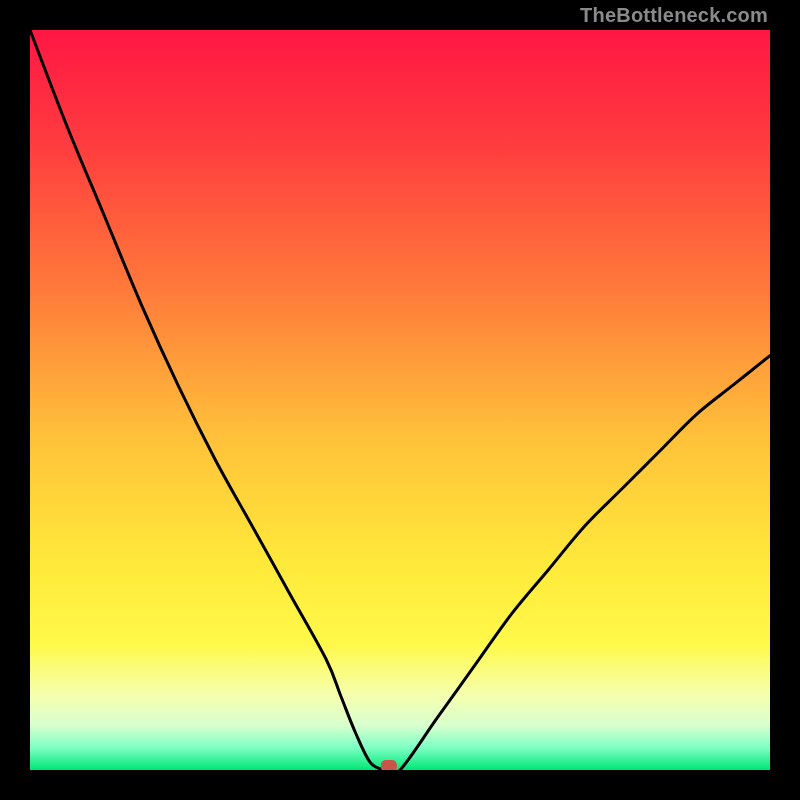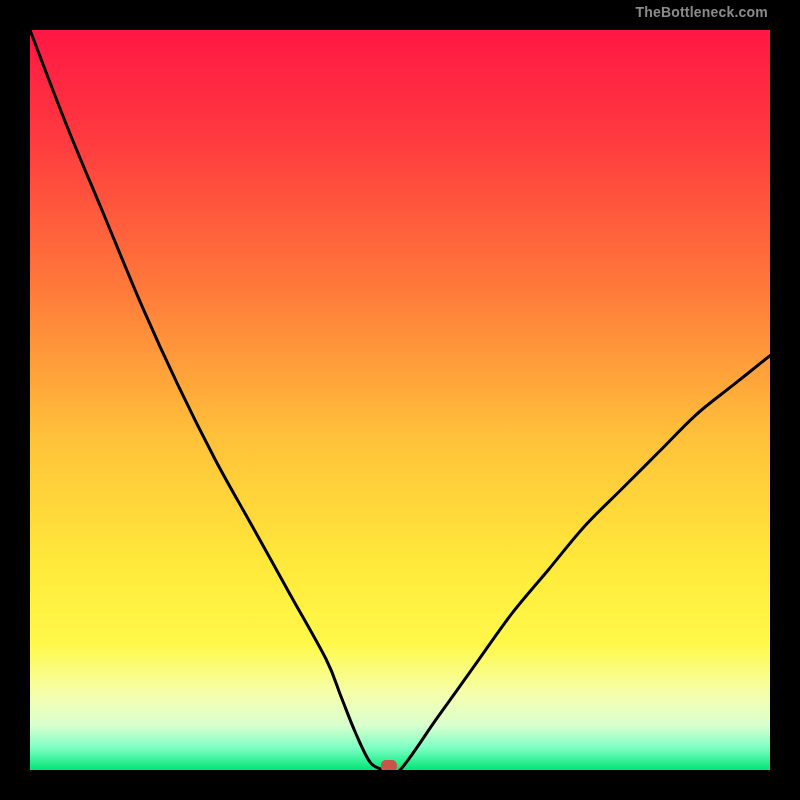--- a/index.html
+++ b/index.html
@@ -26,21 +26,21 @@
     left: 30px;
     width: 740px;
     height: 740px;
     overflow: hidden;
   }
   .watermark {
     position: absolute;
     top: 4px;
     right: 32px;
     color: #8a8a8a;
-    font-size: 14px;
+    font-size: 20px;
     font-weight: 600;
     letter-spacing: 0.2px;
     z-index: 10;
   }
   svg {
     display: block;
   }
 </style>
 </head>
 <body>

